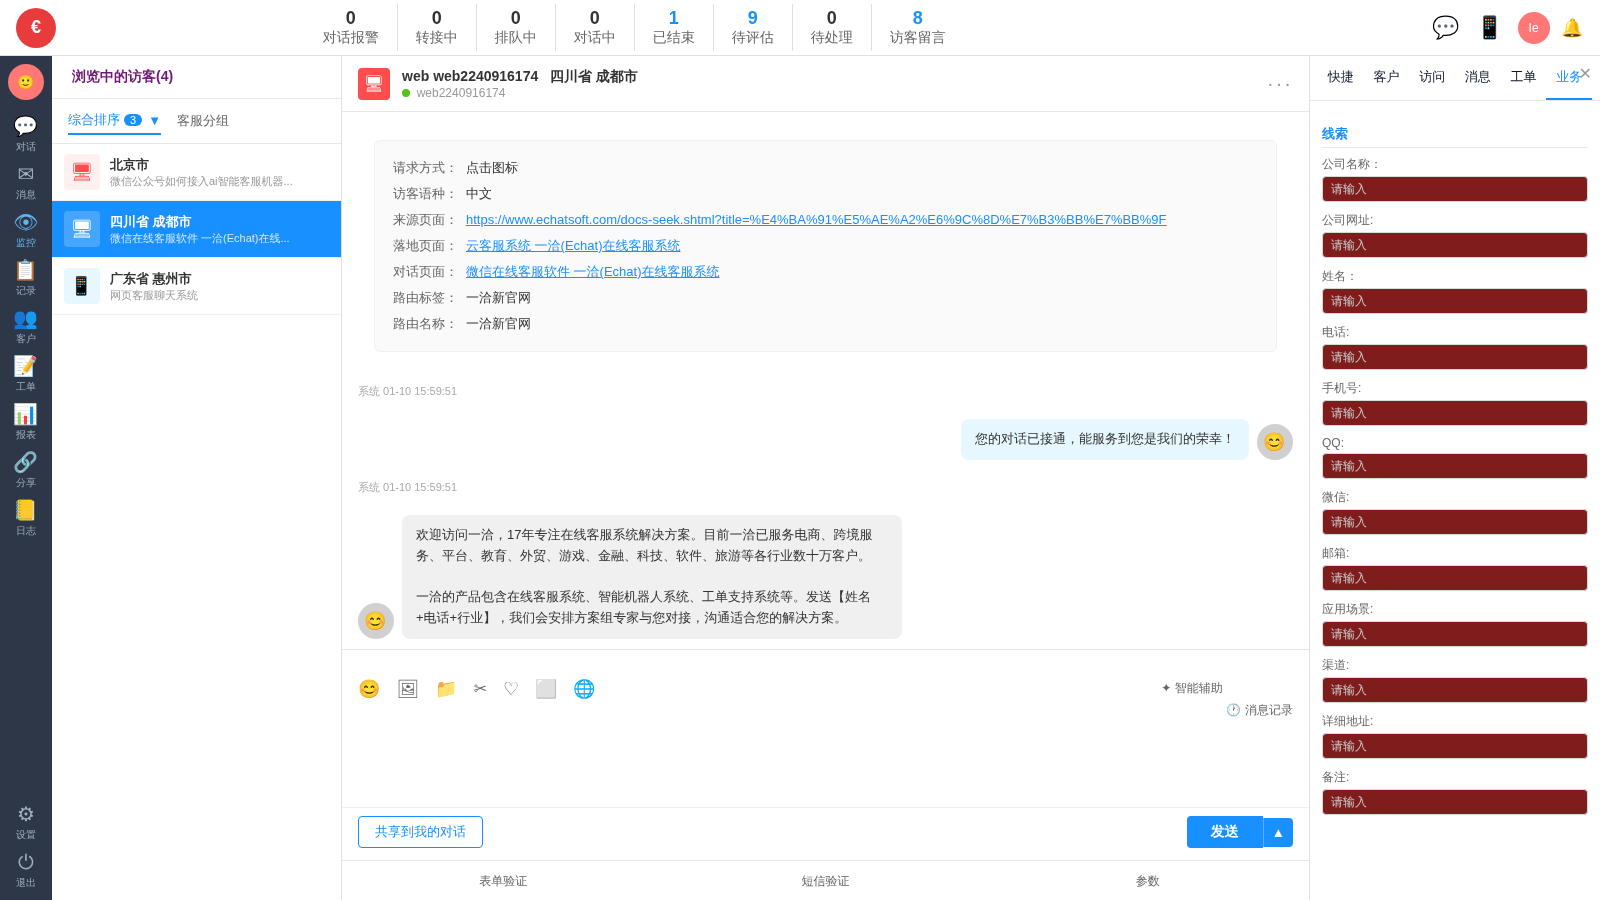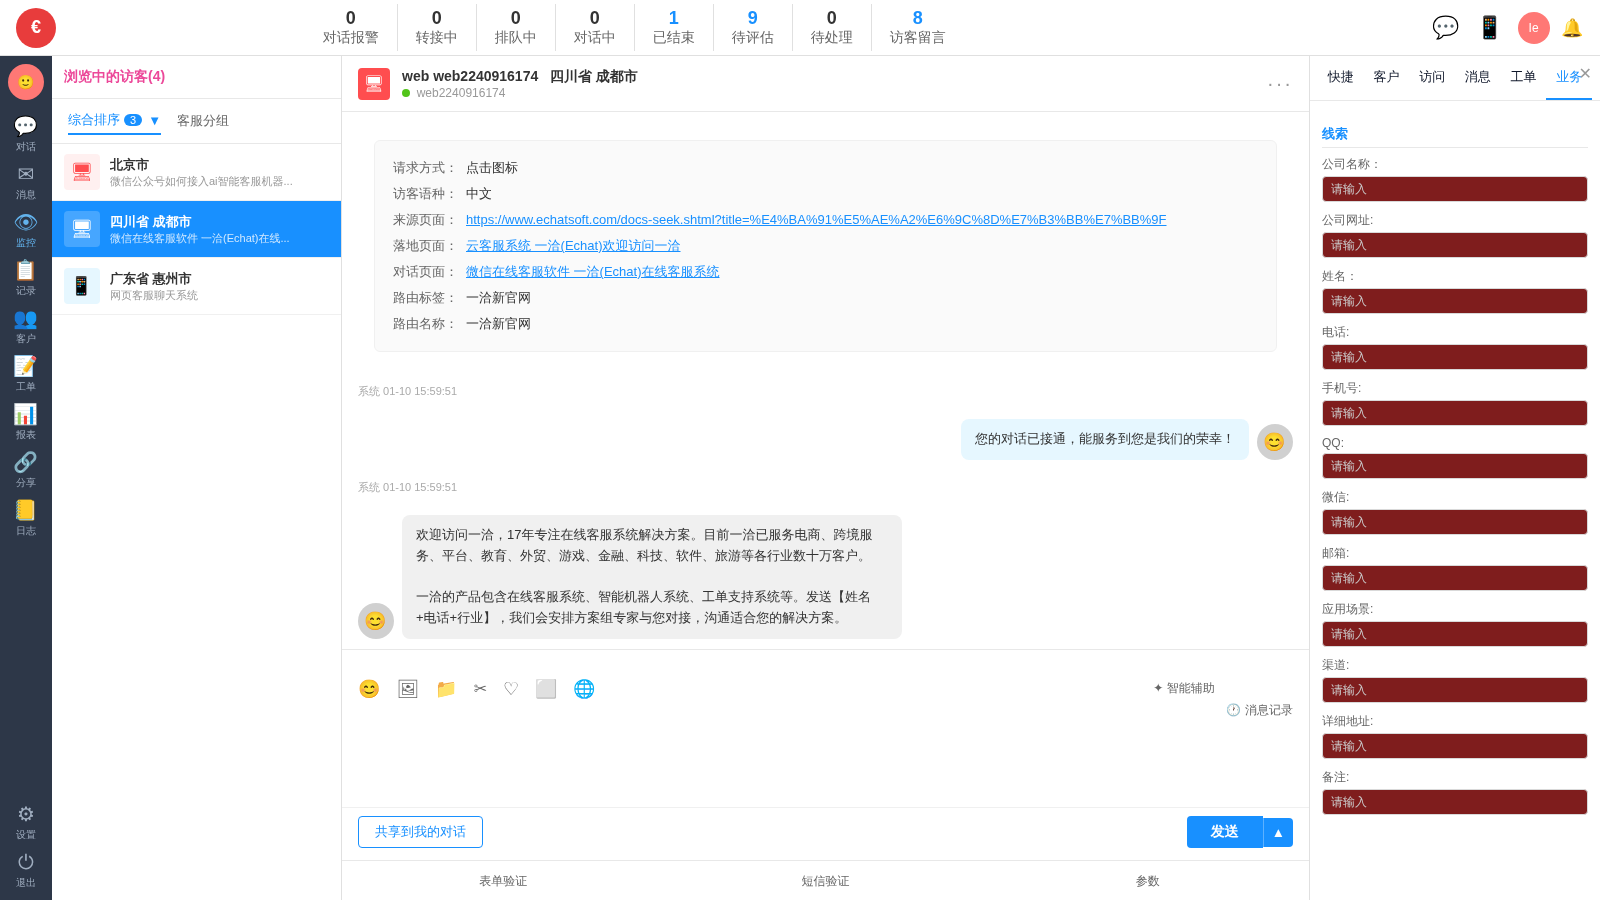--- a/index.html
+++ b/index.html
@@ -68,22 +68,22 @@
       display: flex; align-items: center; justify-content: center; color: white;
       font-size: 14px; margin-bottom: 8px; cursor: pointer;
     }
 
     
     .visitor-panel {
       width: 290px; background: #fff; border-right: 1px solid #e0e0e0;
       display: flex; flex-direction: column; overflow: hidden;
     }
     .visitor-panel-header {
-      padding: 12px 12px; border-bottom: 1px solid #e8e8e8;
-      font-size: 14px; font-weight: bold; color: #ec4899;
+      padding: 12px 20px; border-bottom: 1px solid #e8e8e8;
+      font-size: 14px; font-weight: bold; color: #701a75;
     }
     .visitor-tabs {
       display: flex; align-items: center; padding: 8px 16px;
       border-bottom: 1px solid #e8e8e8; gap: 16px;
     }
     .visitor-tab {
       font-size: 13px; color: #666; cursor: pointer; padding: 4px 0;
       display: flex; align-items: center; gap: 4px;
     }
     .visitor-tab.active { color: #1890ff; border-bottom: 2px solid #1890ff; }
@@ -154,21 +154,21 @@
       position: relative;
     }
     .msg-row.right .msg-bubble { background: #e6f7ff; }
 
     
     .input-toolbar {
       border-top: 1px solid #e8e8e8; padding: 8px 16px;
       display: flex; align-items: center; gap: 16px;
     }
     .toolbar-icon { font-size: 18px; color: #666; cursor: pointer; }
-    .toolbar-right { margin-left: auto; display: flex; align-items: center; gap: 12px; }
+    .toolbar-right { margin-left: auto; display: flex; align-items: center; gap: 4px; }
     .smart-assist { font-size: 12px; color: #666; cursor: pointer; }
     .msg-record { font-size: 12px; color: #666; cursor: pointer; margin-top: 44px; }
     .input-box {
       min-height: 80px; padding: 8px 16px; font-size: 13px; color: #333;
       outline: none; border: none; resize: none; width: 100%;
     }
     .input-footer {
       display: flex; align-items: center; padding: 8px 16px 12px;
       border-top: 1px solid #f0f0f0; gap: 8px;
     }
@@ -385,21 +385,21 @@
           <div class="info-row">
             <span class="info-label">访客语种：</span>
             <span class="info-value">中文</span>
           </div>
           <div class="info-row">
             <span class="info-label">来源页面：</span>
             <span class="info-link">https://www.echatsoft.com/docs-seek.shtml?title=%E4%BA%91%E5%AE%A2%E6%9C%8D%E7%B3%BB%E7%BB%9F</span>
           </div>
           <div class="info-row">
             <span class="info-label">落地页面：</span>
-            <span class="info-link">云客服系统 一洽(Echat)欢迎访问一洽</span>
+            <span class="info-link">云客服系统 一洽(Echat)在线客服系统</span>
           </div>
           <div class="info-row">
             <span class="info-label">对话页面：</span>
             <span class="info-link">微信在线客服软件 一洽(Echat)在线客服系统</span>
           </div>
           <div class="info-row">
             <span class="info-label">路由标签：</span>
             <span class="info-value">一洽新官网</span>
           </div>
           <div class="info-row">

